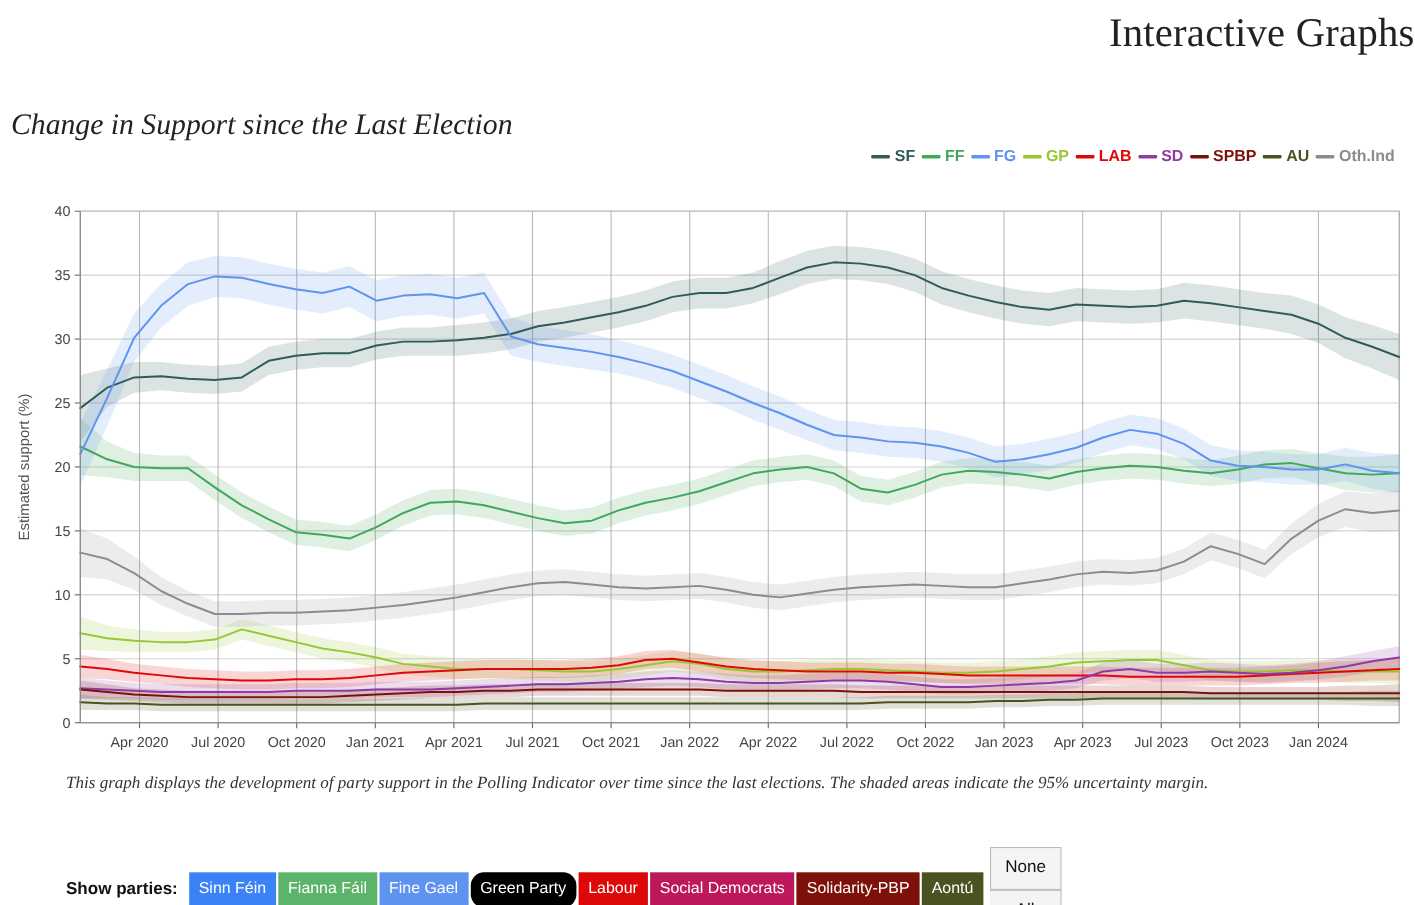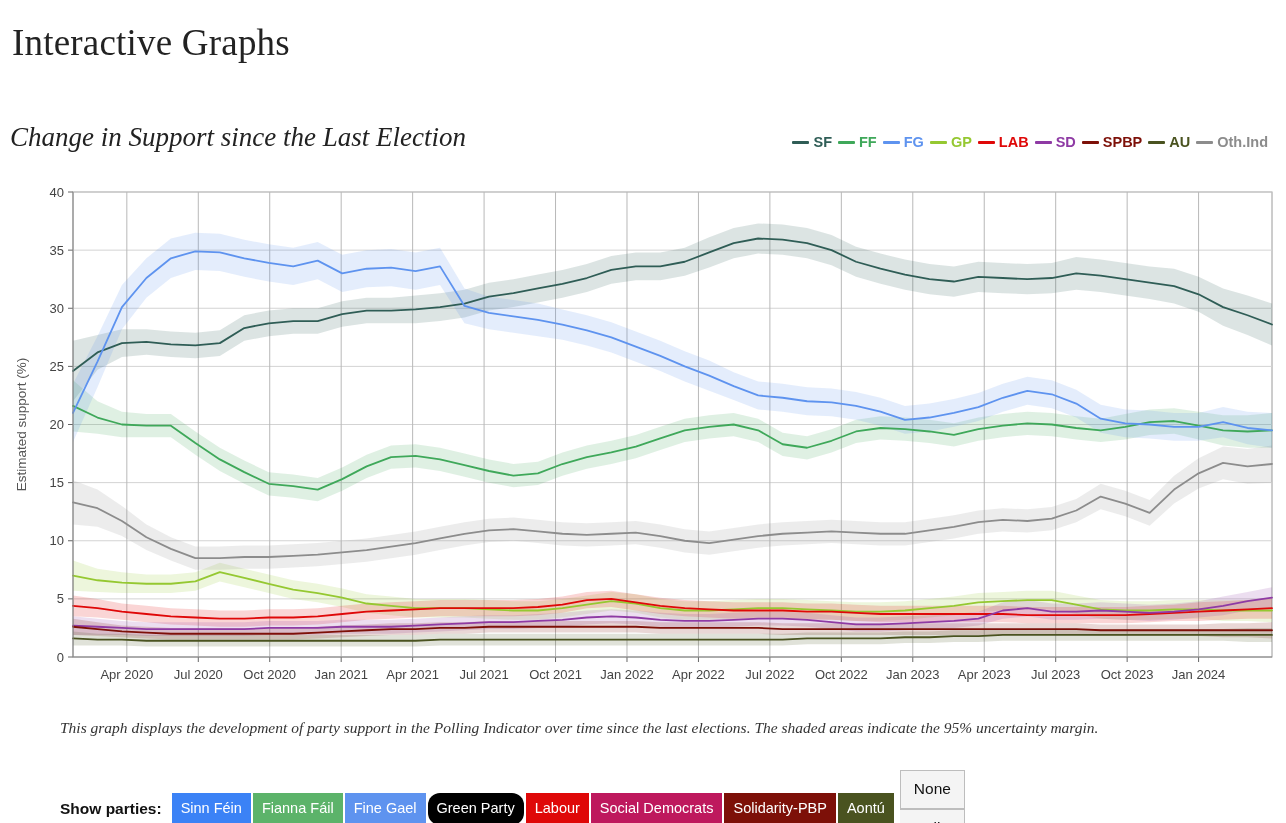--- a/index.html
+++ b/index.html
@@ -8,22 +8,22 @@
     background:#ffffff;
     font-family:"Liberation Sans", sans-serif;
     overflow:hidden;
     position:relative;
   }
   #page-title{
     font-family:"Liberation Serif", serif;
     font-size:37px;
     font-weight:400;
     color:#222222;
-    text-align:left;
-    margin:12px;
+    text-align:right;
+    margin:0;
     padding-top:9px;
     letter-spacing:.2px;
   }
   #section-title{
     font-family:"Liberation Serif", serif;
     font-size:27px;
     font-weight:400;
     color:#222222;
     margin:0;
     padding:46px 0 0 10px;
@@ -41,21 +41,21 @@
   .legend-dash{
     display:inline-block;width:17px;height:3px;margin-right:4px;border-radius:1px;
   }
   
   #chart-wrap{position:absolute;left:0;top:160px;width:1286px;height:530px;}
   #chart-svg{display:block;}
   .tick-label{font-size:13px;fill:#444444;font-family:"Liberation Sans",sans-serif;}
   .ylabel-text{font-size:13.5px;fill:#555555;font-family:"Liberation Sans",sans-serif;}
   
   #caption{
-    position:absolute;left:60px;top:716px;width:1200px;
+    position:absolute;left:60px;top:700px;width:1200px;
     font-family:"Liberation Serif", serif;
     font-style:italic;
     font-size:15.5px;
     line-height:1.55;
     color:#333333;
   }
   
   #controls{
     position:absolute;left:0;top:770px;width:1068px;
     display:flex;align-items:center;

